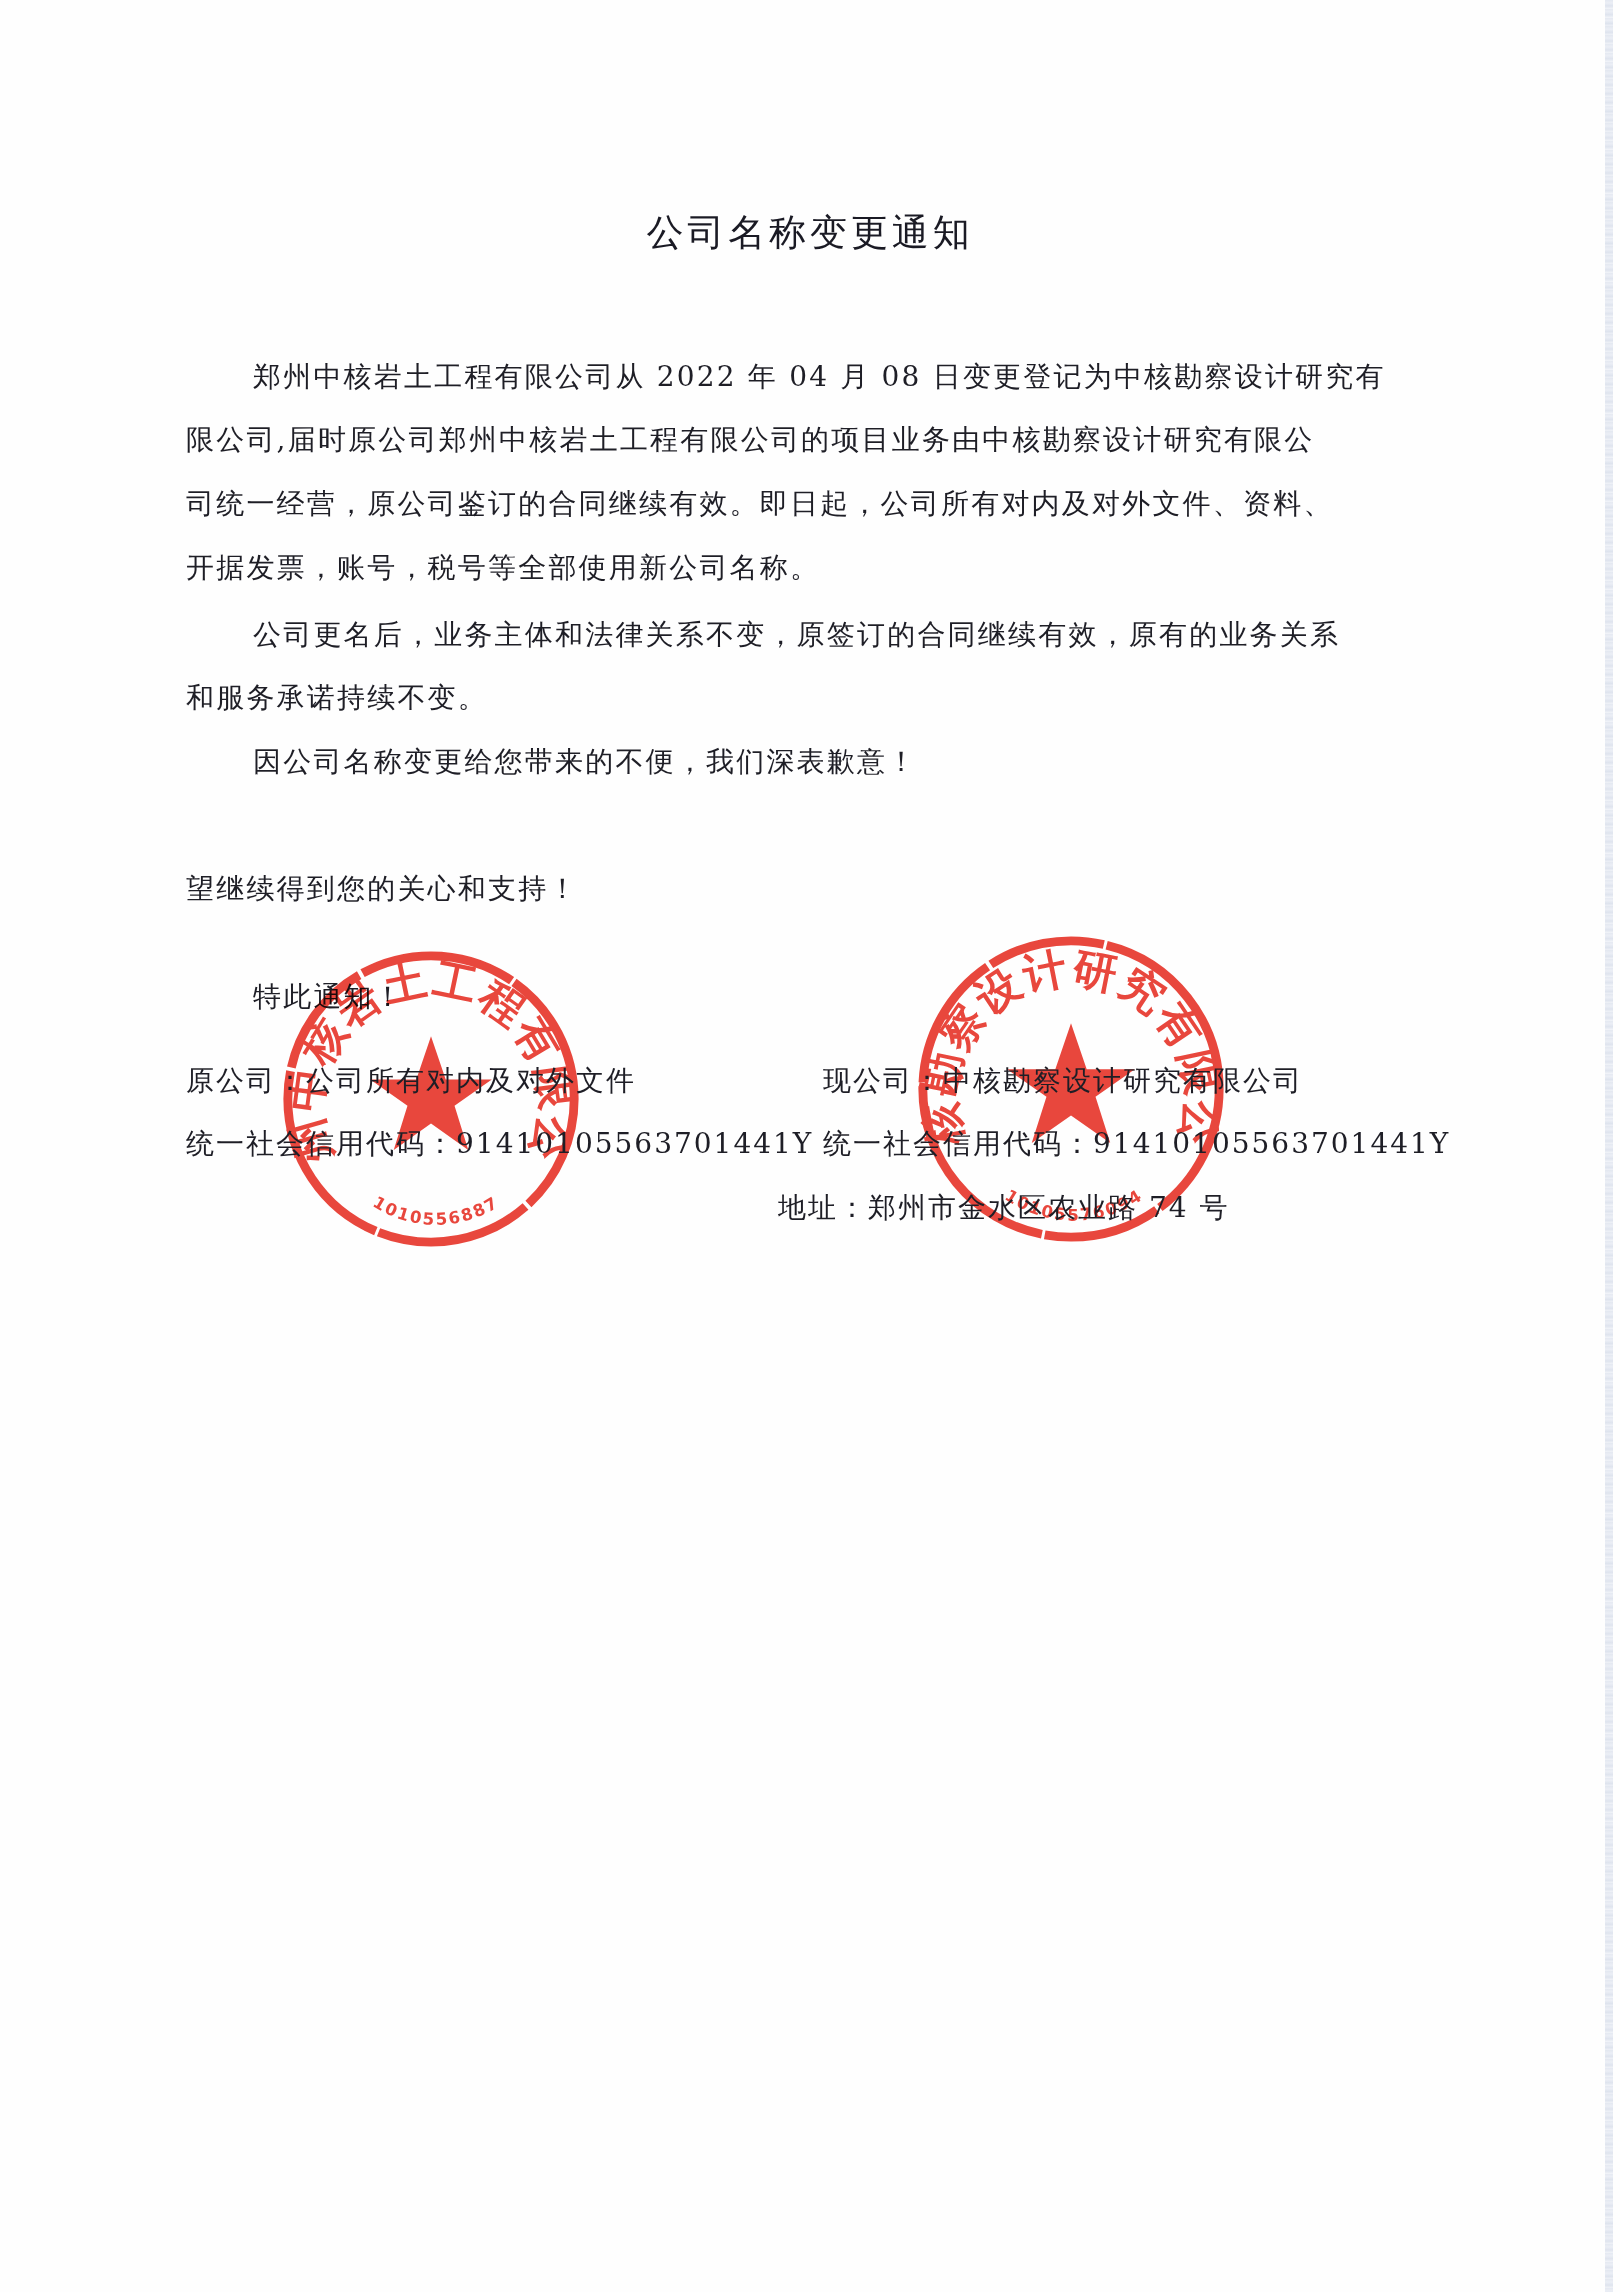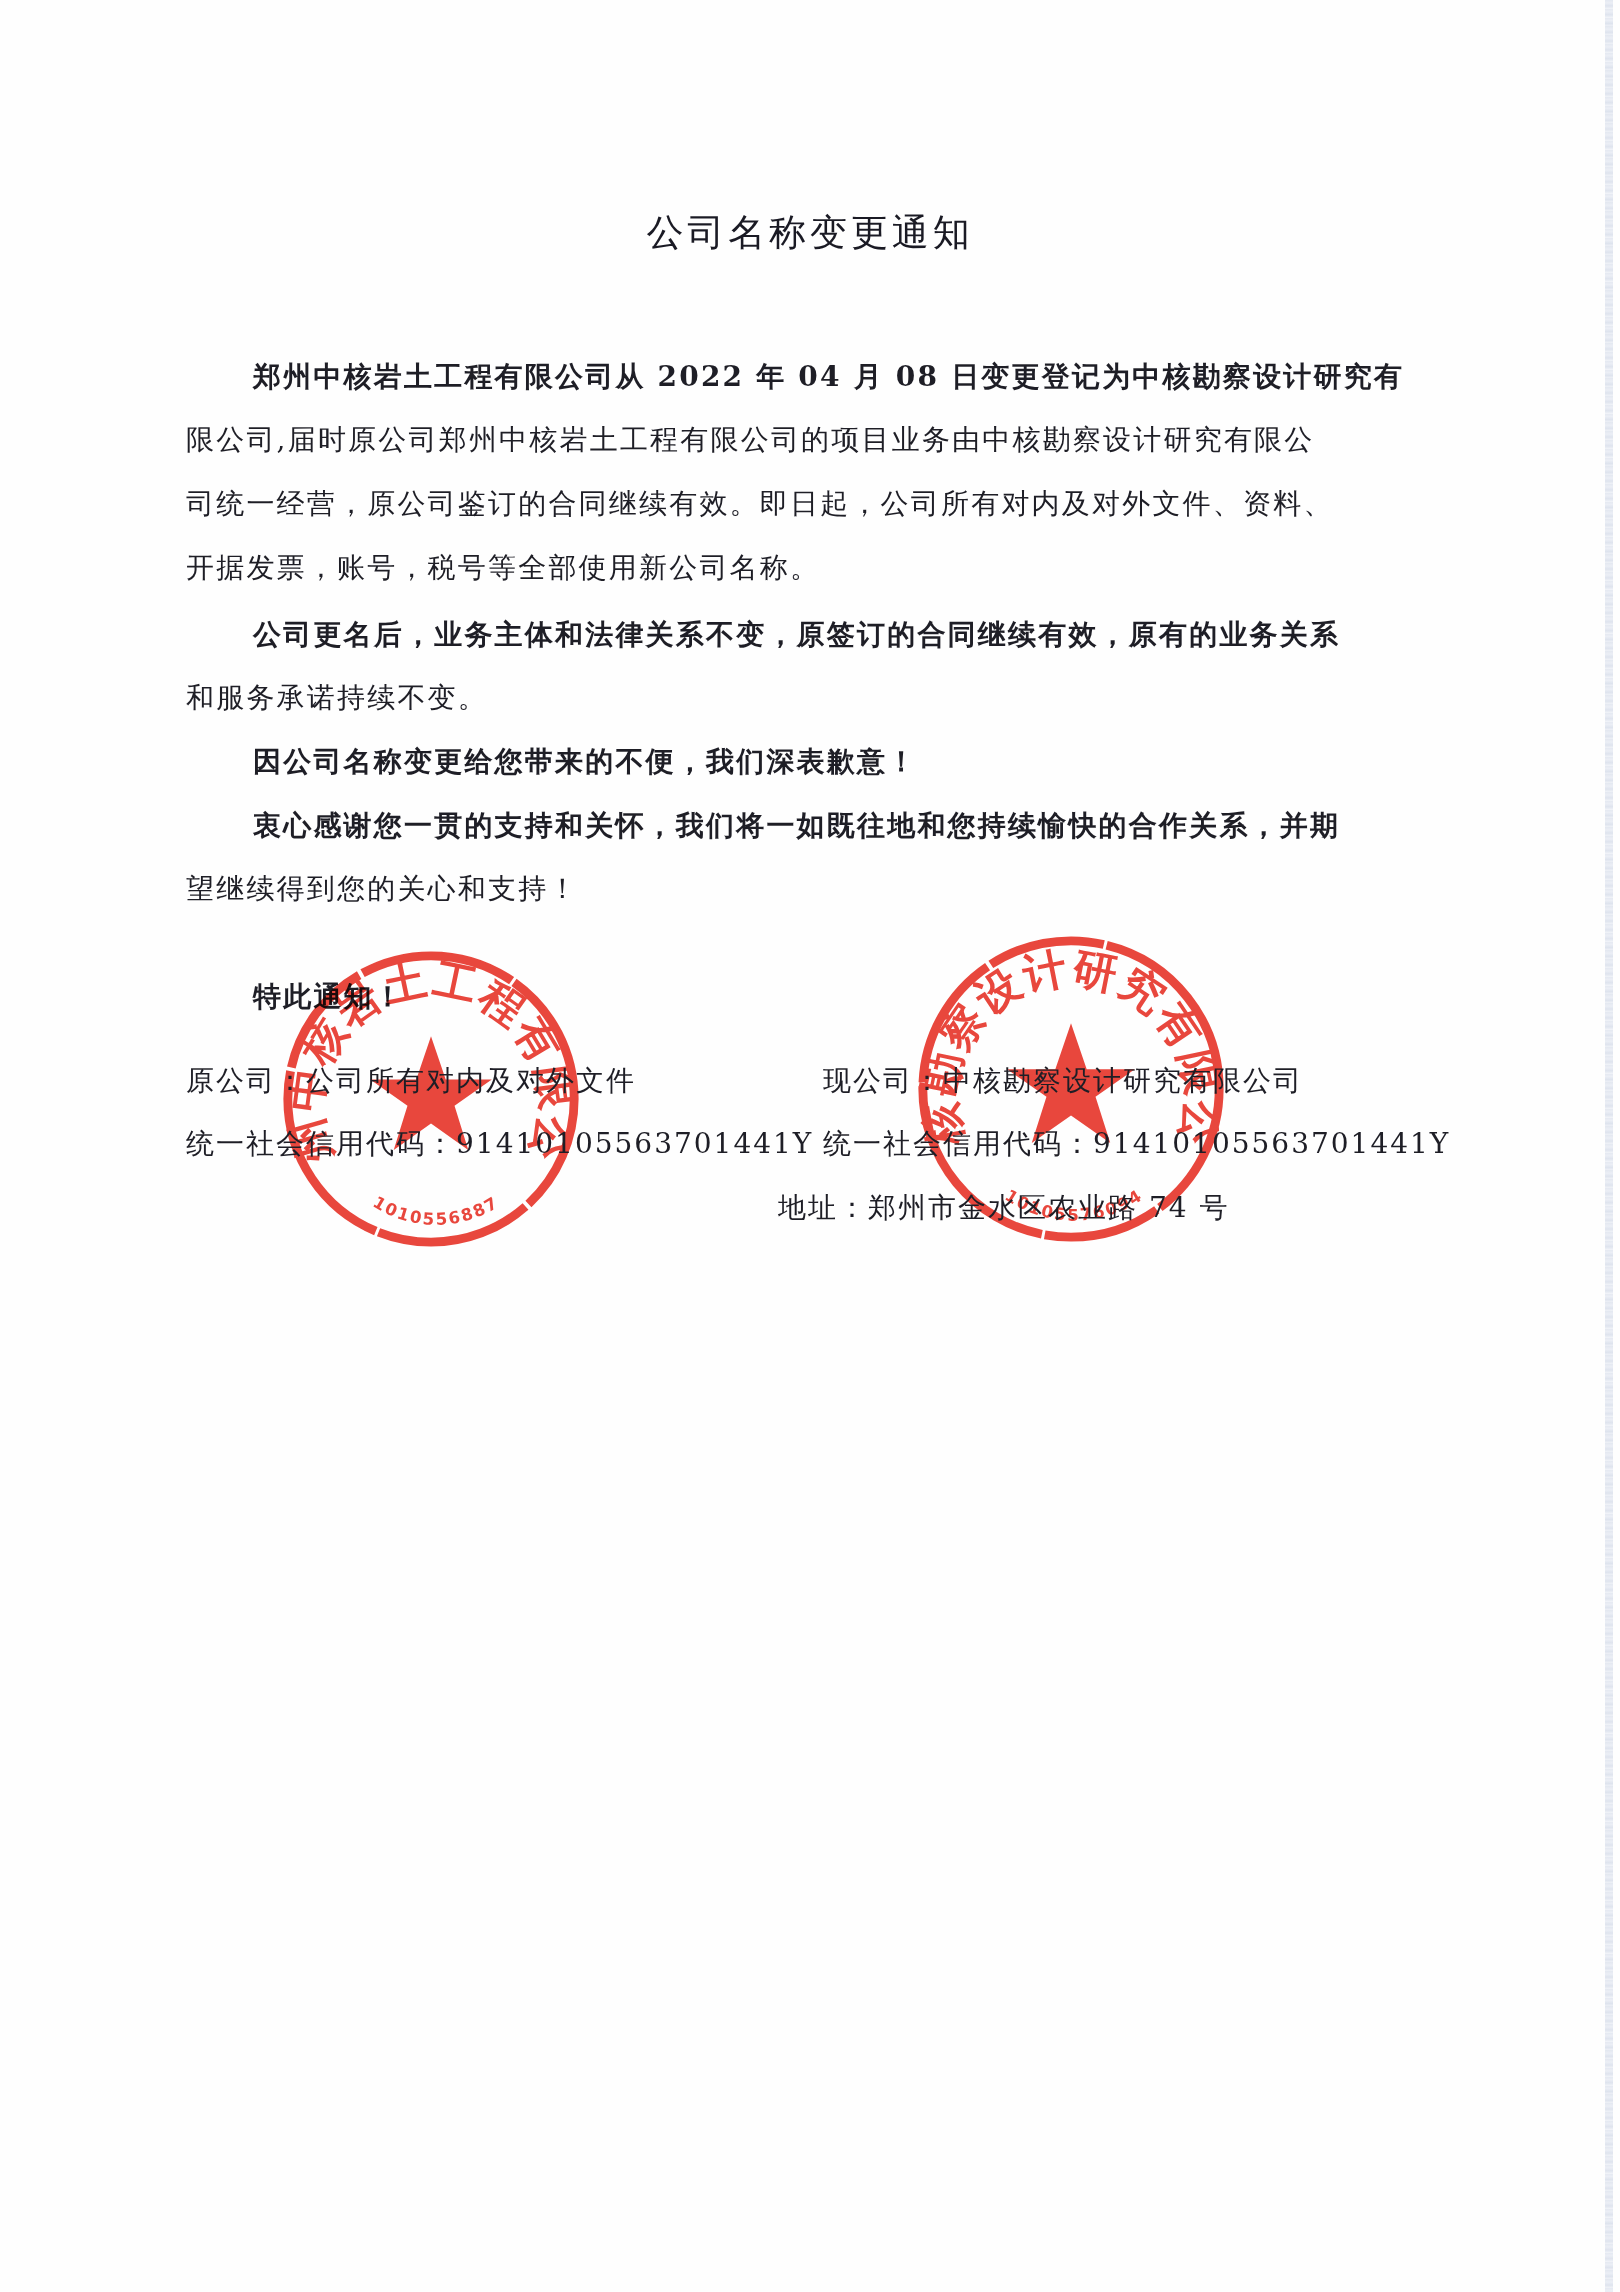--- a/index.html
+++ b/index.html
@@ -15,21 +15,21 @@
     opacity: .85;
   }
   .title {
     position: absolute; left: 0; width: 1620px; top: 208px; text-align: center;
     font-size: 37px; letter-spacing: 3.9px; color: #1a1a24;
   }
   .line {
     position: absolute; font-size: 28px; letter-spacing: 2.2px; white-space: nowrap;
     color: #1e1e26;
   }
-  .indent { left: 253px; font-weight: bold; }
+  .indent { left: 253px; }
   .full { left: 186px; }
   .sig {
     position: absolute; font-size: 28px; letter-spacing: 2px; white-space: nowrap; color: #1e1e26;
     z-index: 3;
   }
   .seal { position: absolute; z-index: 2; mix-blend-mode: multiply; opacity: .93; }
   .seal svg { display: block; }
 </style>
 </head>
 <body>
@@ -43,21 +43,20 @@
   <div class="line indent" style="top:358px;">郑州中核岩土工程有限公司从 2022 年 04 月 08 日变更登记为中核勘察设计研究有</div>
   <div class="line full" style="top:421px;">限公司,届时原公司郑州中核岩土工程有限公司的项目业务由中核勘察设计研究有限公</div>
   <div class="line full" style="top:485px;">司统一经营，原公司鉴订的合同继续有效。即日起，公司所有对内及对外文件、资料、</div>
   <div class="line full" style="top:549px;">开据发票，账号，税号等全部使用新公司名称。</div>
 
   <div class="line indent" style="top:616px;">公司更名后，业务主体和法律关系不变，原签订的合同继续有效，原有的业务关系</div>
   <div class="line full" style="top:679px;">和服务承诺持续不变。</div>
 
   <div class="line indent" style="top:743px;">因公司名称变更给您带来的不便，我们深表歉意！</div>
 
-  <div class="line indent" style="top:807px;">衷心感谢您一贯的支持和关怀，我们将一如既往地和您持续愉快的合作关系，并期</div>
   <div class="line full" style="top:870px;">望继续得到您的关心和支持！</div>
 
   <div class="line indent" style="top:934px;margin-top:44px;">特此通知！</div>
 
   <div class="seal" style="left:278px; top:946px;">
     <svg width="306" height="306" viewBox="0 0 312 312">
       <defs>
         <path id="arcL" d="M 64 226 A 112 112 0 1 1 248 226"></path>
         <path id="arcLb" d="M 92 262 A 118 118 0 0 0 230 262"></path>
       </defs>

